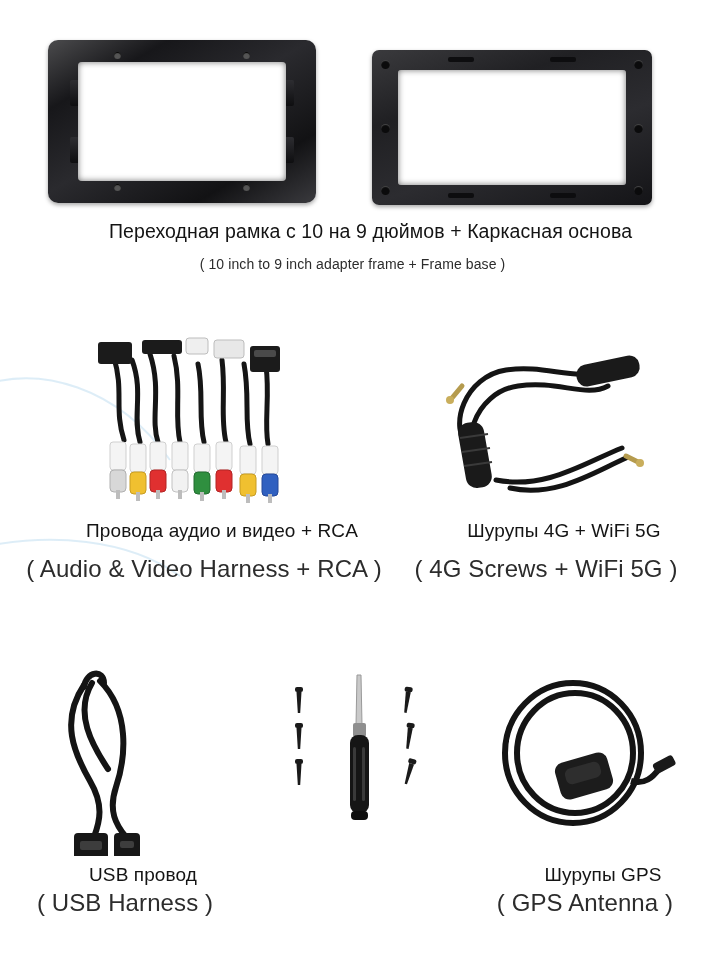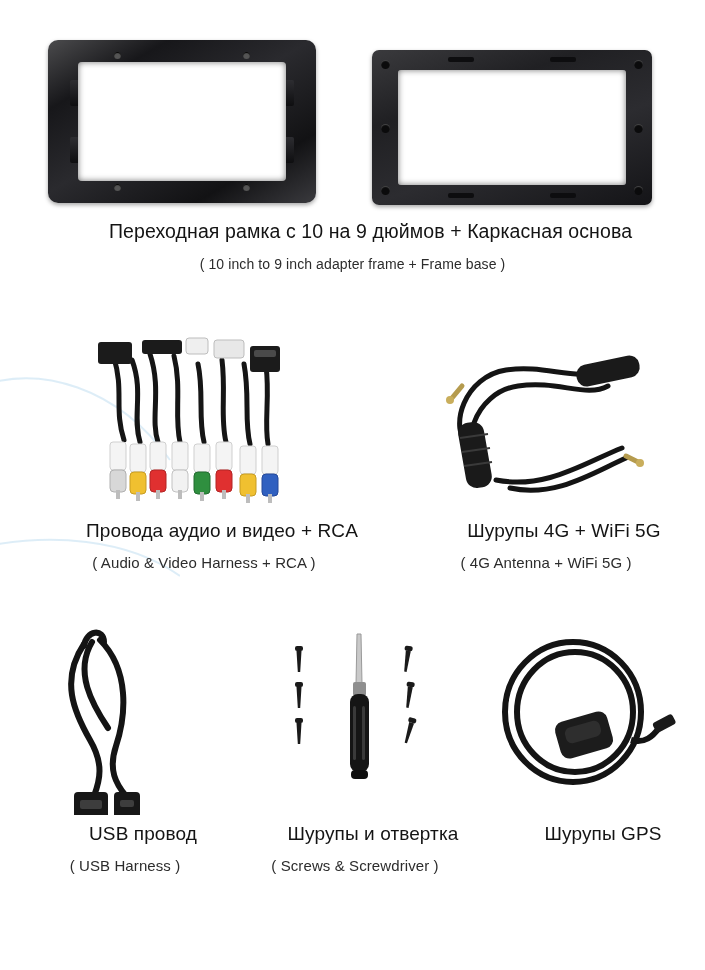--- a/index.html
+++ b/index.html
@@ -26,21 +26,21 @@
   .cap-ru {
     font-weight: normal;
     font-size: 19px;
     letter-spacing: 0.1px;
     text-align: center;
     color: #141414;
     line-height: 1.25;
     padding-left: 36px;
   }
   .cap-en {
-    font-size: 15px;
+    font-size: 24px;
     text-align: center;
     color: #2c2c2c;
     line-height: 1.3;
     letter-spacing: 0.1px;
   }
 
   
   .row1 {
     position: absolute;
     top: 18px;
@@ -168,32 +168,32 @@
     top: 0;
     width: 300px;
   }
   .art2 { position: relative; height: 185px; }
   .row2 .caption { margin-top: 4px; }
   .row2 .cap-en { margin-top: 10px; }
 
   
   .row3 {
     position: absolute;
-    top: 620px;
+    top: 661px;
     left: 0;
     width: 560px;
     height: 300px;
   }
   .col3 { position: absolute; top: 0; }
   .col3.c1 { left: 20px;  width: 210px; }
   .col3.c2 { left: 232px; width: 246px; }
   .col3.c3 { left: 480px; width: 210px; }
   .art3 { position: relative; height: 200px; }
   .row3 .caption { margin-top: 2px; }
-  .row3 .cap-en { margin-top: 10px; }
+  .row3 .cap-en { }
 
   
   svg { display: block; }
   .art-center {
     position: absolute;
     left: 50%;
     transform: translateX(-50%);
     top: 0;
   }
 
@@ -331,21 +331,21 @@
           <rect x="150" y="30" width="64" height="22" rx="10" fill="#1a1a1a" transform="rotate(-12 182 41)"></rect>
 
           <path d="M26 68 l 10 -12" stroke="#b59b4e" stroke-width="5" stroke-linecap="round"></path>
           <circle cx="24" cy="70" r="4" fill="#c9ae5c"></circle>
           <path d="M200 126 l 12 6" stroke="#b59b4e" stroke-width="5" stroke-linecap="round"></path>
           <circle cx="214" cy="133" r="4" fill="#c9ae5c"></circle>
         </svg>
       </div>
       <div class="caption">
         <div class="cap-ru">Шурупы 4G + WiFi 5G</div>
-        <div class="cap-en">( 4G Antenna + WiFi 5G )</div>
+        <div class="cap-en">( 4G Screws + WiFi 5G )</div>
       </div>
     </div>
 
   </div>
 
   <div class="row3">
 
     <div class="col3 c1">
       <div class="art3">
         <svg class="art-center" width="190" height="195" viewBox="0 0 190 195">
@@ -407,42 +407,39 @@
               <rect x="-4" y="0" width="8" height="5" rx="2"></rect>
               <path d="M-2.5 5 L 2.5 5 L 1.2 26 L -1.2 26 Z"></path>
             </g>
             <g transform="translate(168,98) rotate(16)">
               <rect x="-4" y="0" width="8" height="5" rx="2"></rect>
               <path d="M-2.5 5 L 2.5 5 L 1.2 26 L -1.2 26 Z"></path>
             </g>
           </g>
         </svg>
       </div>
-      <div class="caption">
-        <div class="cap-ru">Шурупы и отвертка</div>
-        <div class="cap-en">( Screws &amp; Screwdriver )</div>
-      </div>
     </div>
 
     <div class="col3 c3">
       <div class="art3">
         <svg class="art-center" width="200" height="195" viewBox="0 0 200 195">
 
           <g fill="none" stroke="#141414" stroke-width="6">
             <ellipse cx="88" cy="92" rx="68" ry="70"></ellipse>
             <ellipse cx="90" cy="92" rx="58" ry="60"></ellipse>
             <path d="M146 120 C 160 124, 168 116, 174 108"></path>
           </g>
 
           <rect x="168" y="98" width="22" height="11" rx="3" fill="#1a1a1a" transform="rotate(-28 179 103)"></rect>
 
           <rect x="72" y="96" width="54" height="38" rx="9" fill="#1c1c1c" transform="rotate(-16 99 115)"></rect>
           <rect x="80" y="104" width="36" height="16" rx="6" fill="#2e2e2e" transform="rotate(-16 98 112)"></rect>
         </svg>
       </div>
       <div class="caption">
         <div class="cap-ru">Шурупы GPS</div>
+        <div class="cap-en">( GPS Antenna )</div>
       </div>
     </div>
 
   </div>
 
 </div>
 
 </body></html>

